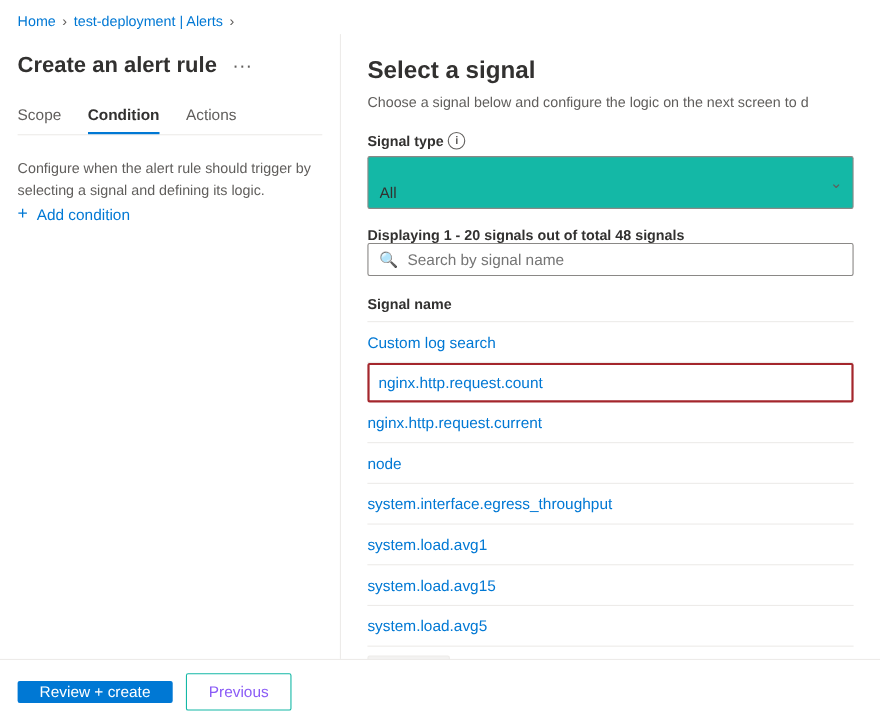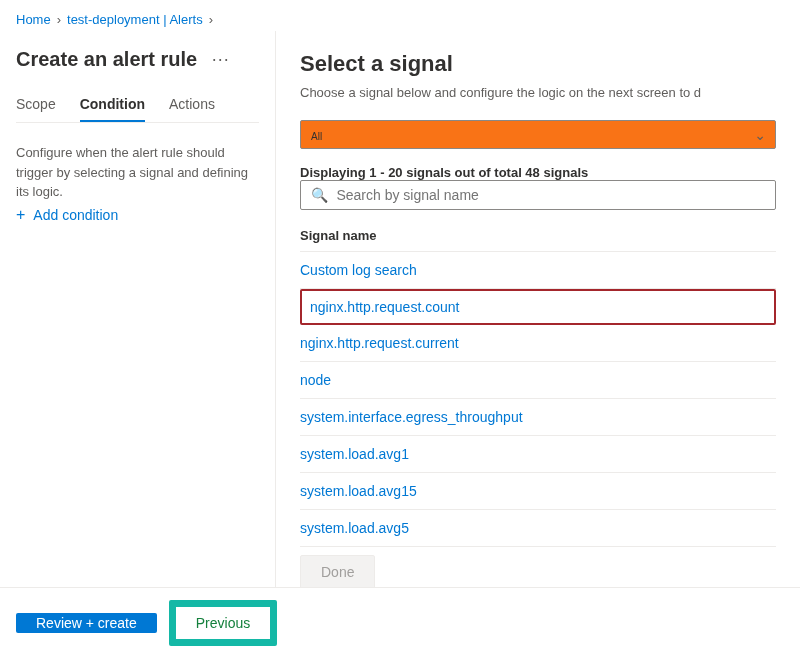--- a/index.html
+++ b/index.html
@@ -7,21 +7,21 @@
 
     
     .breadcrumb { display: flex; align-items: center; padding: 12px 16px 4px 16px; font-size: 13px; color: #0078d4; gap: 6px; }
     .breadcrumb span.sep { color: #605e5c; }
     .breadcrumb a { color: #0078d4; text-decoration: none; cursor: pointer; }
 
     
     .main-layout { display: flex; flex: 1; overflow: hidden; }
 
     
-    .left-panel { width: 276px; border-right: 1px solid #edebe9; padding: 16px; display: flex; flex-direction: column; }
+    .left-panel { width: 310px; border-right: 1px solid #edebe9; padding: 16px; display: flex; flex-direction: column; }
     .page-title-row { display: flex; align-items: center; gap: 8px; margin-bottom: 16px; }
     .page-title { font-size: 20px; font-weight: 600; color: #323130; }
     .more-btn { background: none; border: none; cursor: pointer; font-size: 18px; color: #605e5c; padding: 2px 6px; border-radius: 4px; }
 
     
     .steps-nav { display: flex; gap: 24px; border-bottom: 1px solid #edebe9; margin-bottom: 20px; padding-bottom: 0; }
     .step-item { padding: 8px 0; font-size: 14px; color: #605e5c; cursor: pointer; border-bottom: 2px solid transparent; }
     .step-item.active { color: #323130; font-weight: 600; border-bottom: 2px solid #0078d4; }
 
     .condition-desc { font-size: 13px; color: #605e5c; line-height: 1.5; }
@@ -31,40 +31,40 @@
 
     
     .right-panel { flex: 1; padding: 20px 24px; overflow-y: auto; }
     .panel-title { font-size: 22px; font-weight: 600; color: #323130; margin-bottom: 8px; }
     .panel-subtitle { font-size: 13px; color: #605e5c; margin-bottom: 20px; }
 
     .field-label { font-size: 13px; font-weight: 600; color: #323130; margin-bottom: 6px; display: flex; align-items: center; gap: 4px; }
     .info-icon { display: inline-flex; align-items: center; justify-content: center; width: 16px; height: 16px; border-radius: 50%; border: 1px solid #605e5c; font-size: 10px; color: #605e5c; cursor: default; }
 
     .select-wrapper { position: relative; margin-bottom: 16px; }
-    .signal-type-select { width: 100%; padding: 10px 32px 6px 10px; border: 1px solid #8a8886; border-radius: 2px; font-size: 10px; color: #323130; appearance: none; background: #f97316; cursor: pointer; }
+    .signal-type-select { width: 100%; padding: 24px 32px 6px 10px; border: 1px solid #8a8886; border-radius: 2px; font-size: 14px; color: #323130; appearance: none; background: #14b8a6; cursor: pointer; }
     .select-chevron { position: absolute; right: 10px; top: 50%; transform: translateY(-50%); color: #605e5c; pointer-events: none; }
 
     .signal-count { font-size: 13px; font-weight: 600; color: #323130; }
 
     .search-box { display: flex; align-items: center; border: 1px solid #8a8886; border-radius: 2px; padding: 6px 10px; margin-bottom: 12px; gap: 8px; }
     .search-box input { border: none; outline: none; font-size: 14px; color: #323130; flex: 1; }
     .search-icon { color: #605e5c; font-size: 14px; }
 
     .table-header { font-size: 13px; font-weight: 600; color: #323130; padding: 6px 0 8px 0; border-bottom: 1px solid #edebe9; }
 
     .signal-list { }
     .signal-row { padding: 10px 0; border-bottom: 1px solid #edebe9; cursor: pointer; }
     .signal-row a { color: #0078d4; text-decoration: none; font-size: 14px; }
     .signal-row.selected { border: 2px solid #a4262c; padding: 8px 8px; border-radius: 2px; }
 
     
     .bottom-bar { border-top: 1px solid #edebe9; padding: 12px 16px; display: flex; align-items: center; gap: 12px; background: #fff; }
     .btn-primary { background: #0078d4; color: #fff; border: none; padding: 2px 20px; font-size: 14px; cursor: pointer; border-radius: 2px; }
-    .btn-secondary { background: #fff; color: #15803d; border: 7px solid #14b8a6; padding: 8px 20px; font-size: 14px; cursor: pointer; border-radius: 2px; }
+    .btn-secondary { background: #fff; color: #8b5cf6; border: 1px solid #14b8a6; padding: 8px 20px; font-size: 14px; cursor: pointer; border-radius: 2px; }
     .btn-done { background: #f3f2f1; color: #a19f9d; border: 1px solid #edebe9; padding: 8px 20px; font-size: 14px; cursor: default; border-radius: 2px; }
 
     .done-row { display: flex; justify-content: flex-start; padding-top: 8px; }
   </style>
 </head>
 <body>
 
 <div class="breadcrumb">
   <a>Home</a>
   <span class="sep">›</span>
@@ -97,20 +97,24 @@
     <button class="add-condition-btn">
       <span class="plus">+</span>
       <span>Add condition</span>
     </button>
   </div>
 
   <div class="right-panel">
     <h2 class="panel-title">Select a signal</h2>
     <p class="panel-subtitle">Choose a signal below and configure the logic on the next screen to d</p>
 
+    <div class="field-label">
+      <span>Signal type</span>
+      <span class="info-icon">i</span>
+    </div>
     <div class="select-wrapper">
       <select class="signal-type-select">
         <option>All</option>
       </select>
       <span class="select-chevron">⌄</span>
     </div>
 
     <div class="signal-count">Displaying 1 - 20 signals out of total 48 signals</div>
 
     <div class="search-box">

